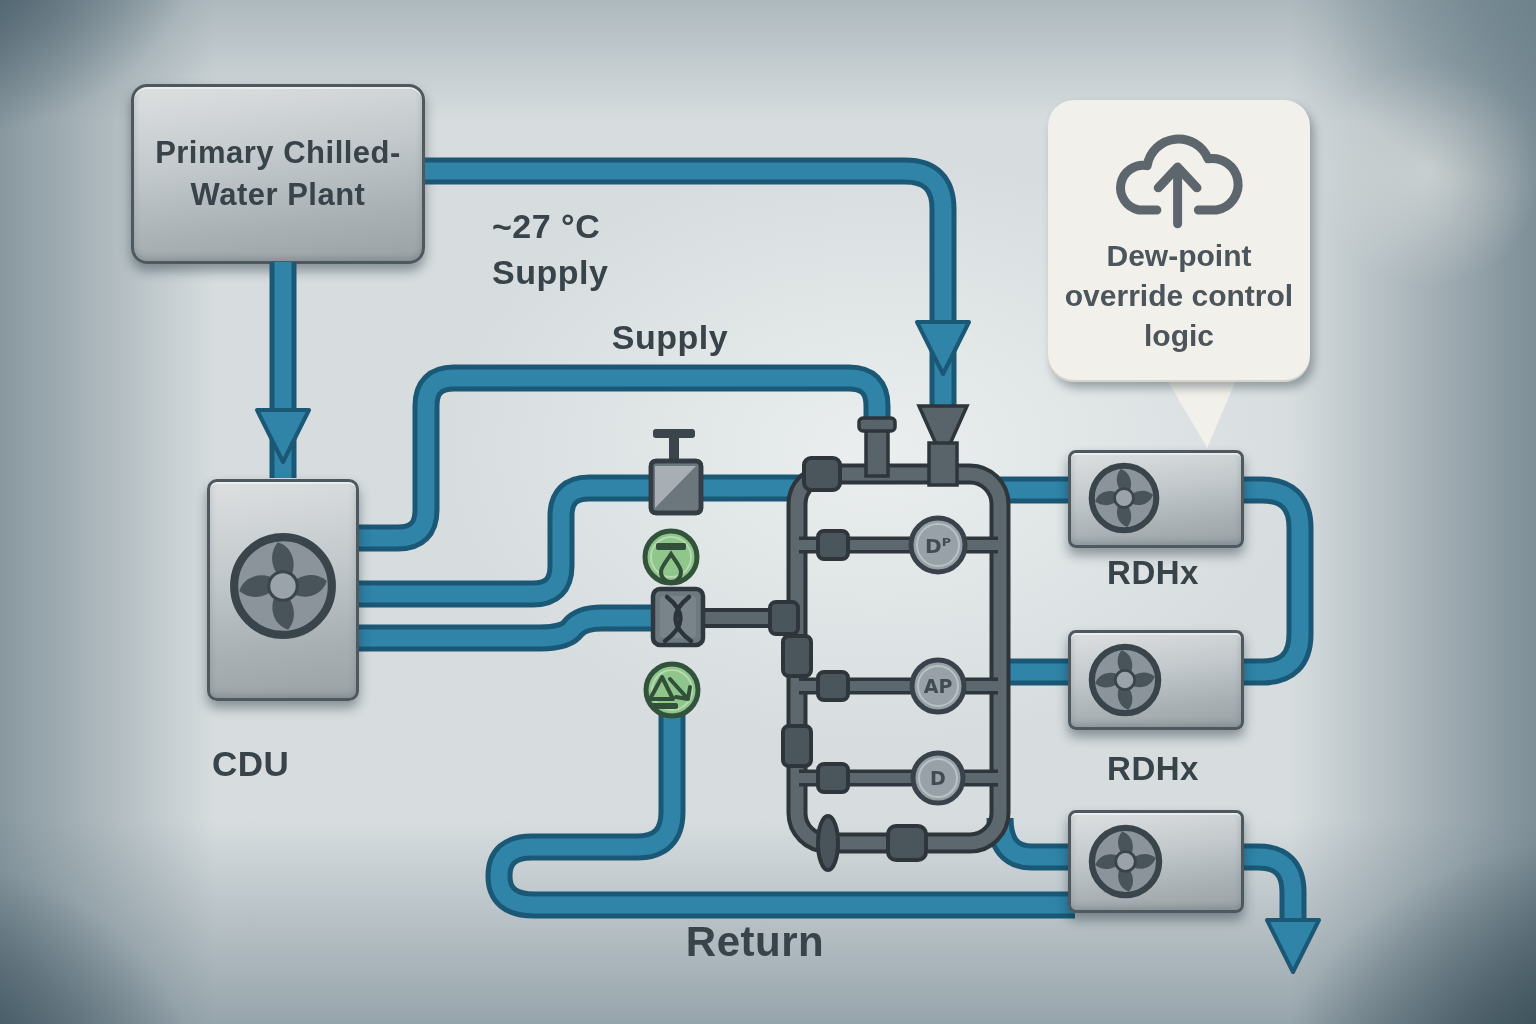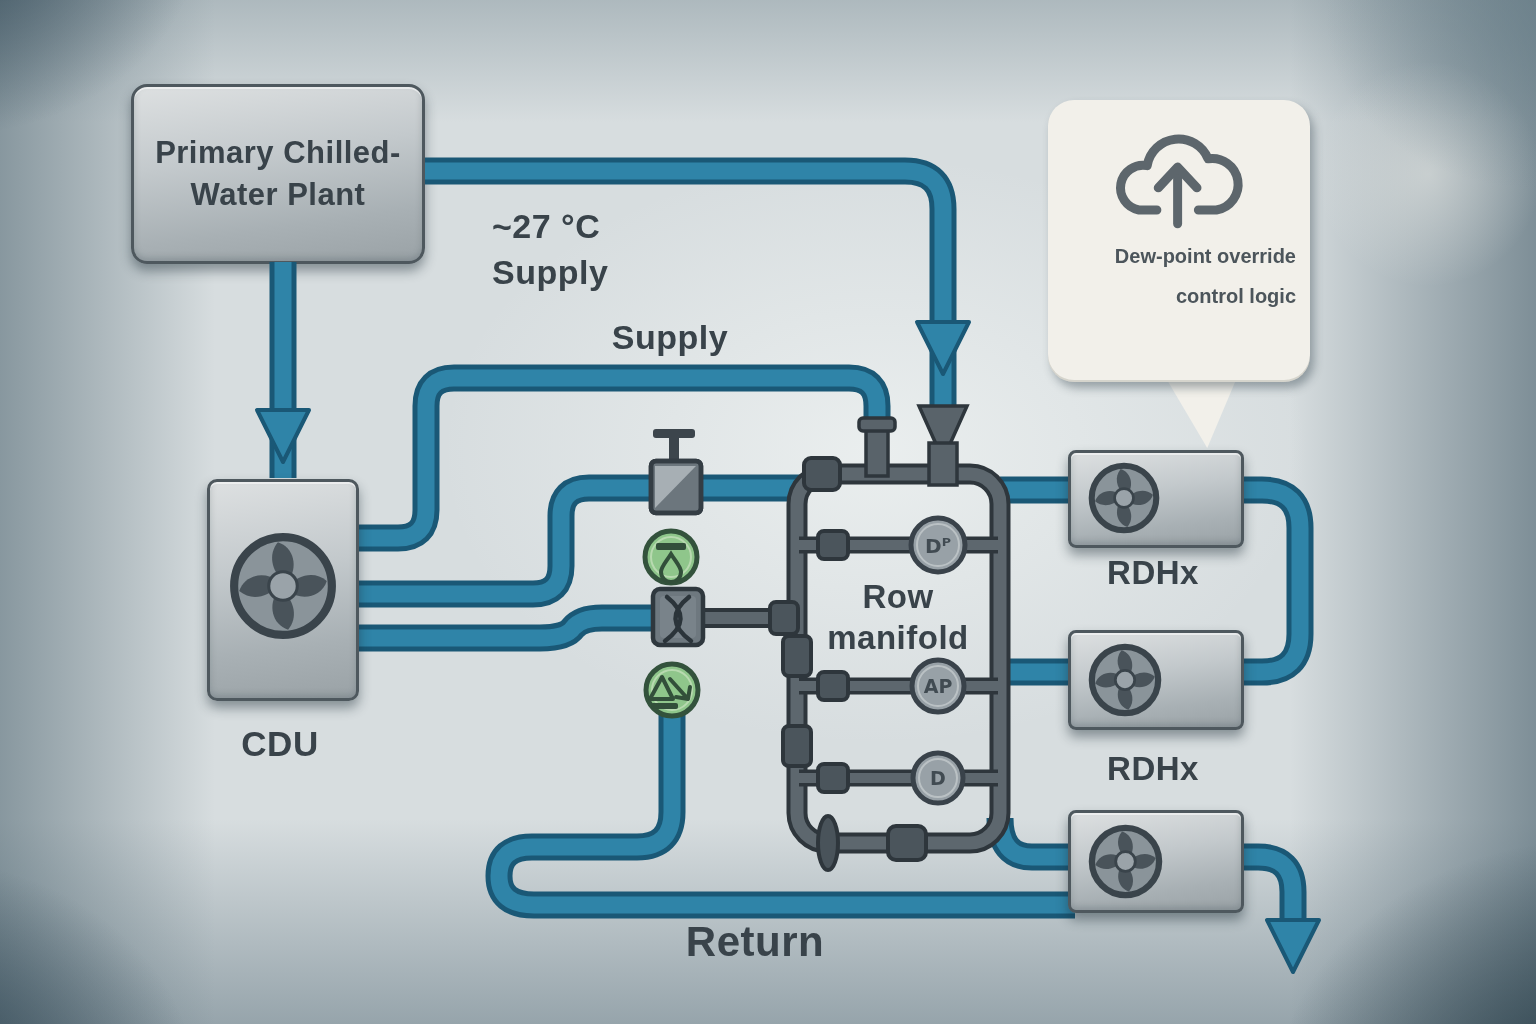--- a/index.html
+++ b/index.html
@@ -26,30 +26,30 @@
   .center{display:flex;align-items:center;justify-content:center;text-align:center;}
   #plant-box{left:131px;top:84px;width:294px;height:180px;border-radius:16px;font-size:31px;line-height:42px;font-weight:700;color:#39434a;padding:0 14px;box-sizing:border-box;}
   #cdu-box{left:207px;top:479px;width:146px;height:216px;}
   .rdhx{width:170px;}
   #rdhx1{left:1068px;top:450px;height:92px;border-radius:8px;}
   #rdhx2{left:1068px;top:630px;height:94px;border-radius:8px;}
   #rdhx3{left:1068px;top:810px;height:97px;border-radius:8px;}
   #supply-temp{left:467px;top:203px;width:230px;font-size:34px;line-height:46px;white-space:pre-line;margin-left:25px;}
   #supply-lbl{left:575px;top:318px;width:190px;font-size:34px;text-align:center;}
   #return-lbl{left:655px;top:918px;width:200px;font-size:42px;text-align:center;}
-  #cdu-lbl{left:212px;top:724px;width:136px;font-size:35px;text-align:center;}
+  #cdu-lbl{left:212px;top:744px;width:136px;font-size:35px;}
   #manifold-lbl{left:812px;top:576px;width:172px;font-size:33px;line-height:41px;text-align:center;}
   #rdhx1-lbl{left:1093px;top:554px;width:120px;font-size:33px;text-align:center;}
   #rdhx2-lbl{left:1093px;top:750px;width:120px;font-size:33px;text-align:center;}
   
   #callout{position:absolute;left:1048px;top:100px;width:262px;height:282px;border-radius:26px;
     background:#f2f0ea;box-shadow:4px 6px 10px rgba(35,52,62,.38), inset 0 -2px 0 rgba(160,160,150,.35);}
   #callout-tail{position:absolute;left:1162px;top:374px;width:78px;height:74px;background:#f2f0ea;
     clip-path:polygon(2% 0,98% 0,58% 100%);}
-  #callout-text{position:absolute;left:14px;top:136px;width:234px;font-size:20px;line-height:40px;font-weight:700;color:#4c555b;text-align:right;}
+  #callout-text{position:absolute;left:14px;top:136px;width:234px;font-size:30px;line-height:40px;font-weight:700;color:#4c555b;text-align:center;}
   #cloud-icon{position:absolute;left:48px;top:18px;}
 </style>
 </head>
 <body>
 
 <div id="canvas">
 
   <svg class="layer" style="z-index:1" viewBox="0 0 1536 1024">
     <g stroke="#1a5876" stroke-width="27" fill="none" stroke-linecap="butt">
       <path d="M425 171 H905 Q943 171 943 209 V410"></path>
@@ -244,21 +244,20 @@
       <path d="M670 679 L688 699 M688 699 L690 687 M688 699 L676 697" fill="none" stroke="#324f3a" stroke-width="4" stroke-linecap="round"></path>
       <rect x="651" y="703" width="27" height="6" rx="2" fill="#324f3a"></rect>
     </g>
   </svg>
 
   <div class="lbl" id="supply-temp" style="z-index:4">~27 °C
 Supply</div>
   <div class="lbl" id="supply-lbl" style="z-index:4">Supply</div>
   <div class="lbl" id="return-lbl" style="z-index:4">Return</div>
   <div class="lbl" id="cdu-lbl" style="z-index:4">CDU</div>
-  <div class="lbl" id="manifold-lbl" style="z-index:4">Row manifold</div>
   <div class="lbl" id="rdhx1-lbl" style="z-index:4">RDHx</div>
   <div class="lbl" id="rdhx2-lbl" style="z-index:4">RDHx</div>
 
   <div id="callout-tail" style="z-index:5"></div>
   <div id="callout" style="z-index:5">
     <svg id="cloud-icon" width="166" height="112" viewBox="0 0 120 80">
       <g fill="none" stroke="#5d666c" stroke-width="6.5" stroke-linecap="round" stroke-linejoin="round">
         <path d="M44 66 H31 A16 16 0 1 1 37 34 A23 23 0 0 1 81 29 A16.5 16.5 0 0 1 87 66 H74"></path>
         <path d="M59 76 V38"></path>
         <path d="M45 50 L59 35 L73 50"></path>

